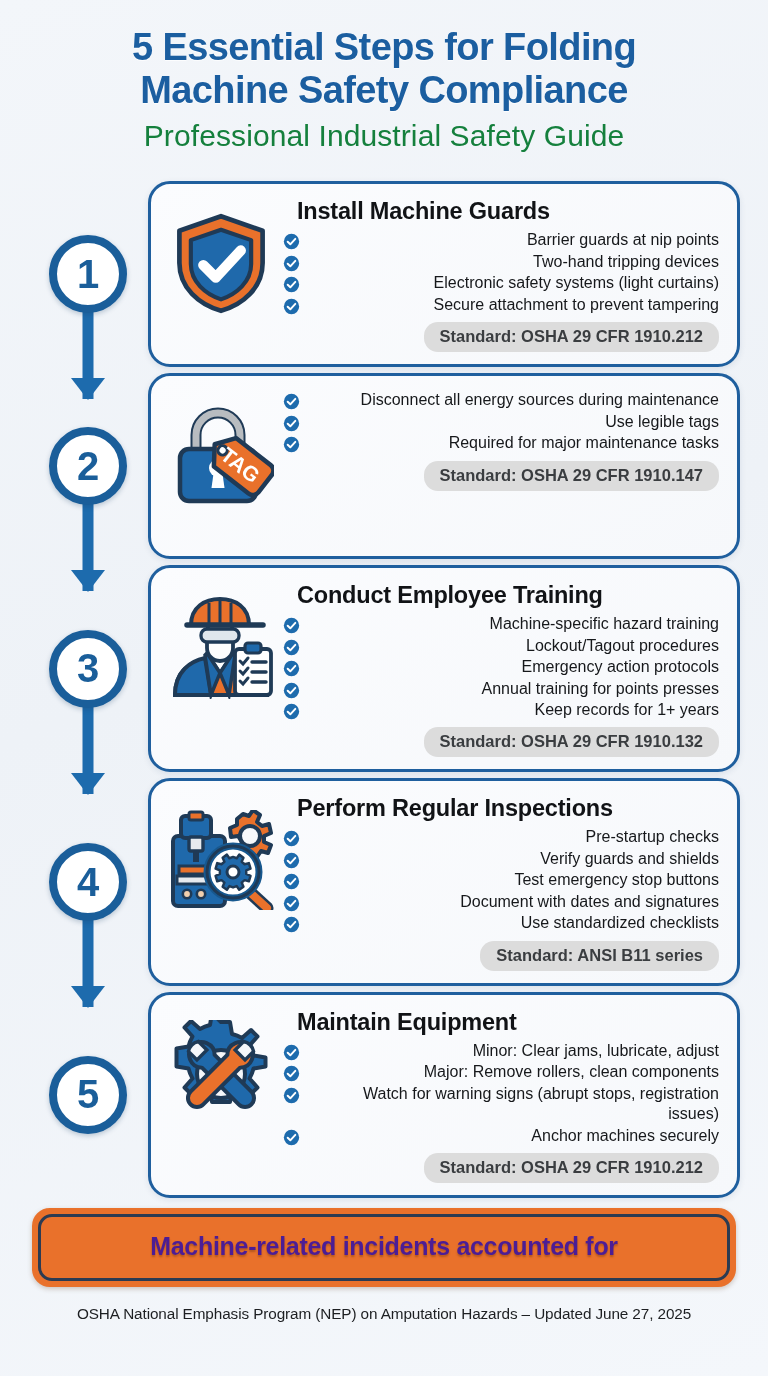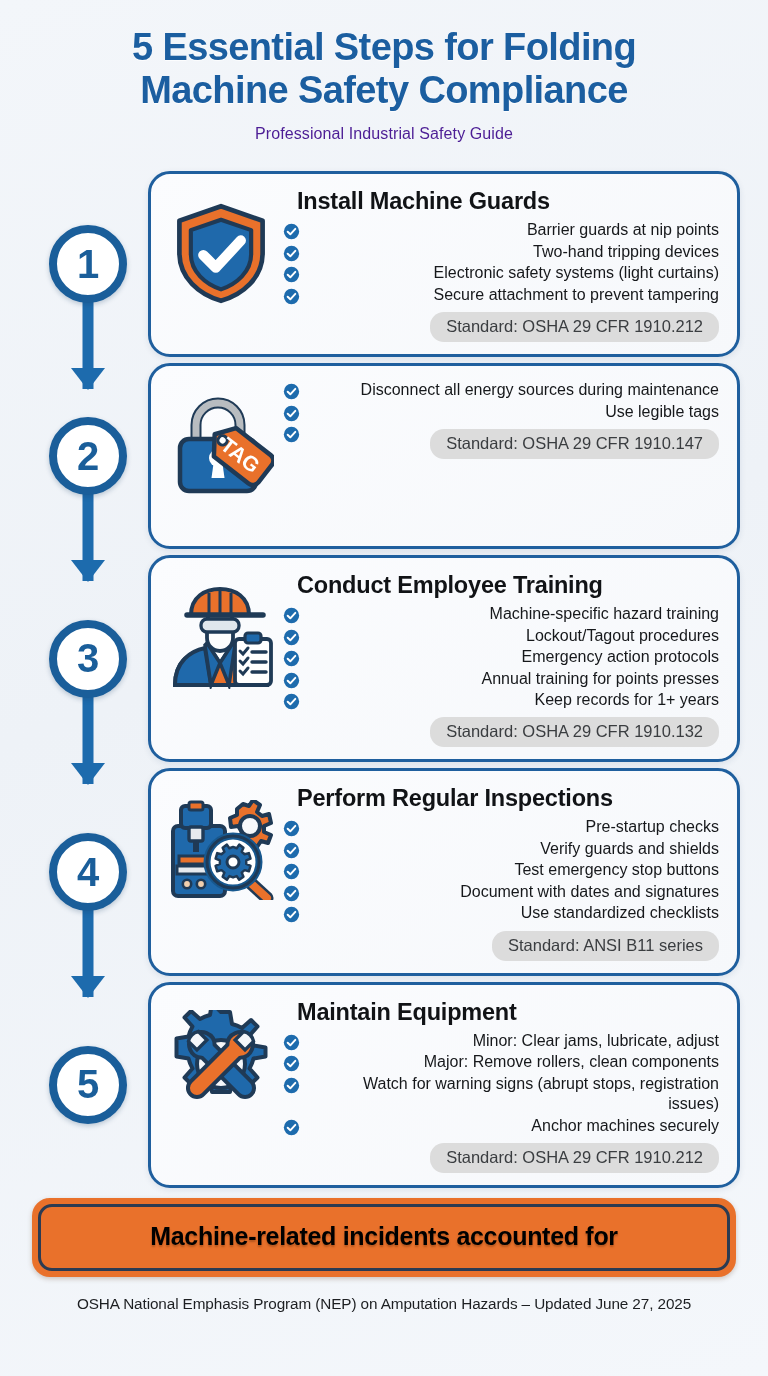--- a/index.html
+++ b/index.html
@@ -17,23 +17,23 @@
   .header { padding: 26px 24px 6px; text-align: center; }
   .title {
     font-size: 38px;
     font-weight: bold;
     line-height: 1.12;
     color: #1b5ea0;
     letter-spacing: -0.6px;
     text-shadow: 0 1px 1px rgba(255,255,255,0.85);
   }
   .subtitle {
-    margin-top: 14px;
-    font-size: 16px;
-    color: #4c1d95;
+    margin-top: 8px;
+    font-size: 30px;
+    color: #15803d;
     font-weight: normal;
     letter-spacing: 0.1px;
   }
 
   
   .steps {
     position: relative;
     margin-top: 22px;
     padding: 0 28px 0 28px;
   }
@@ -136,21 +136,21 @@
     margin-bottom: 1px;
     text-align: right;
   }
   ul.bullets li .chk {
     position: absolute;
     left: 0;
     top: 3px;
     width: 17px; height: 17px;
   }
 
-  .badge-row { display: flex; justify-content: flex-end; margin-top: 7px; }
+  .badge-row { display: flex; justify-content: flex-end; margin-top: 7px; font-weight: bold; }
   .badge {
     background: #dcdcdc;
     color: #3a3d40;
     font-size: 16.5px;
     border-radius: 14px;
     padding: 5px 16px 6px;
     white-space: nowrap;
   }
 
   
@@ -162,21 +162,21 @@
     padding: 3px;
     box-shadow: 0 2px 5px rgba(90,50,20,0.25);
   }
   .banner-inner {
     border: 3px solid #2b3b52;
     border-radius: 14px;
     padding: 14px 18px 16px;
     text-align: center;
   }
   .banner-text {
-    color: #000000;
+    color: #4c1d95;
     font-size: 25px;
     font-weight: bold;
     line-height: 1.22;
     letter-spacing: -0.3px;
     text-shadow: 0 2px 2px rgba(120,55,15,0.45);
     text-align: center;
   }
 
   .footnote {
     text-align: center;
@@ -289,20 +289,21 @@
    <circle cx="10" cy="10" r="9" fill="#1d6bad"></circle>
    <path d="M5.5 10.3 L8.6 13.3 L14.5 6.9" fill="none" stroke="#ffffff" stroke-width="2.3" stroke-linecap="round" stroke-linejoin="round"></path>
  </svg></span>
        <span>Use legible tags</span>
      </li>
             <li>
        <span class="chk"><svg viewBox="0 0 20 20" width="17" height="17">
    <circle cx="10" cy="10" r="9" fill="#1d6bad"></circle>
    <path d="M5.5 10.3 L8.6 13.3 L14.5 6.9" fill="none" stroke="#ffffff" stroke-width="2.3" stroke-linecap="round" stroke-linejoin="round"></path>
  </svg></span>
+       <span>Required for major maintenance tasks</span>
      </li>
           </ul>
         <div class="badge-row">
           <span class="badge">Standard: OSHA 29 CFR 1910.147</span>
         </div>
       </div>
     </div>
     </div>
     <div class="step-row">
     <div class="rail">

